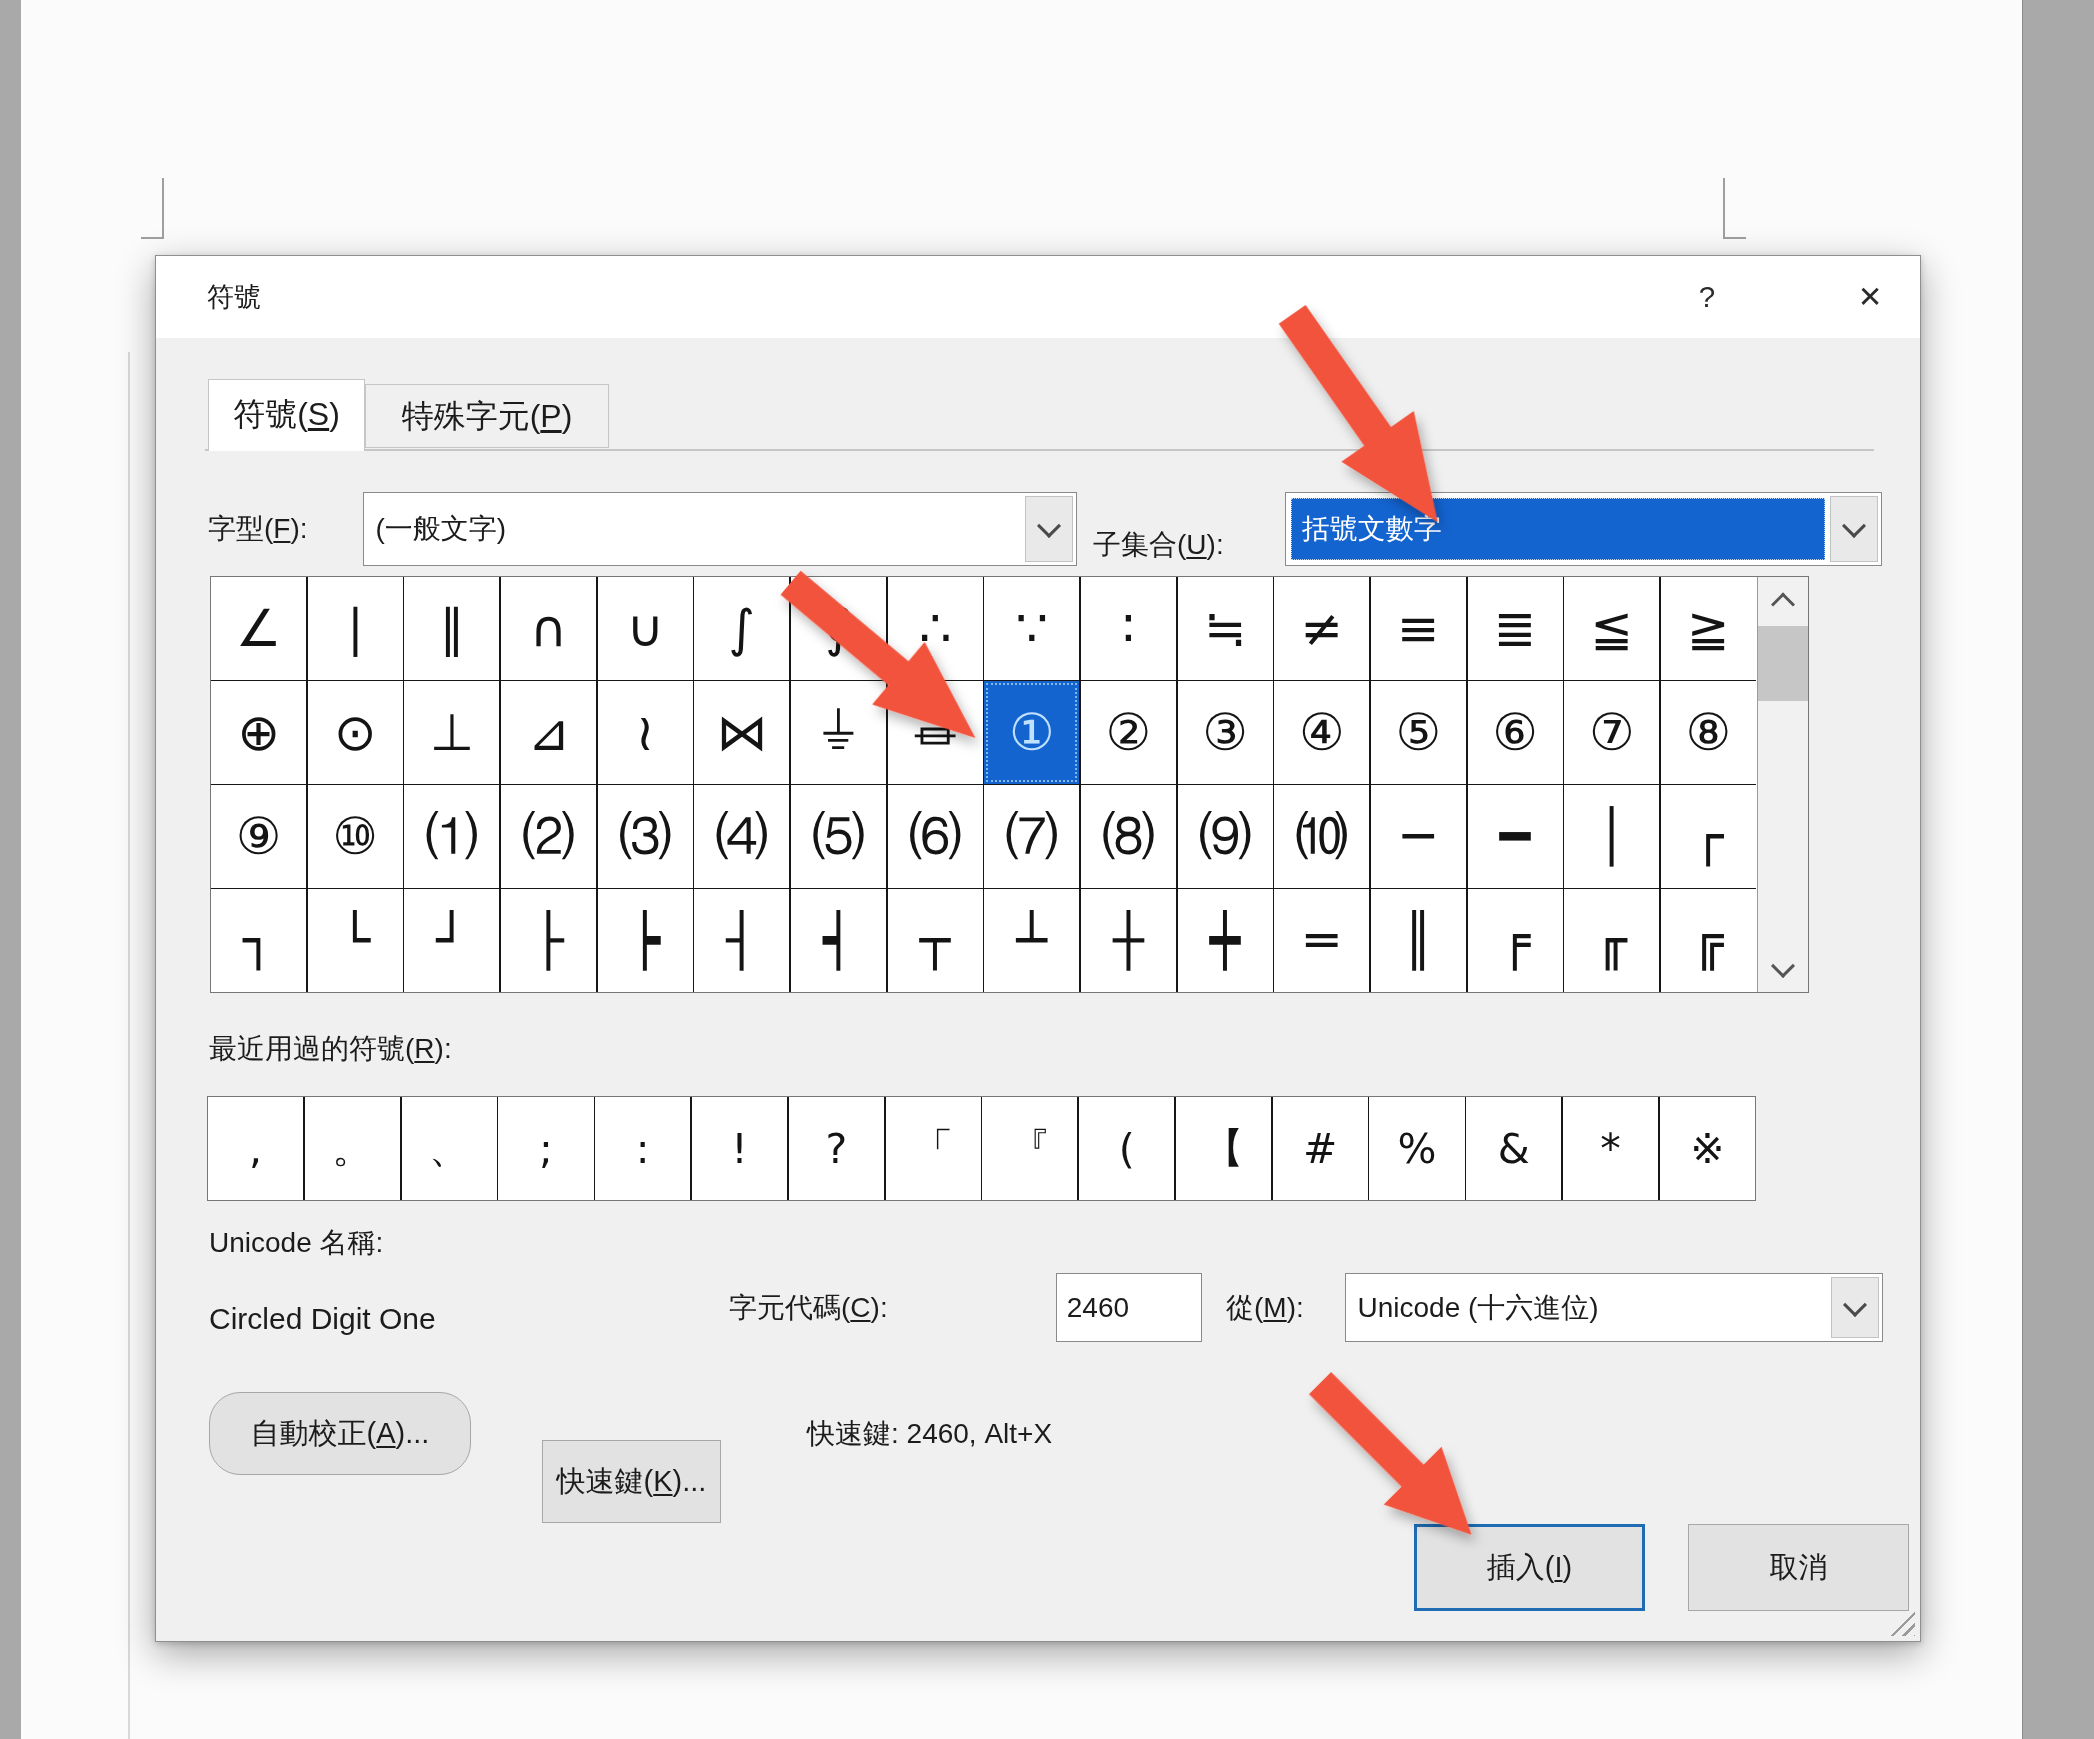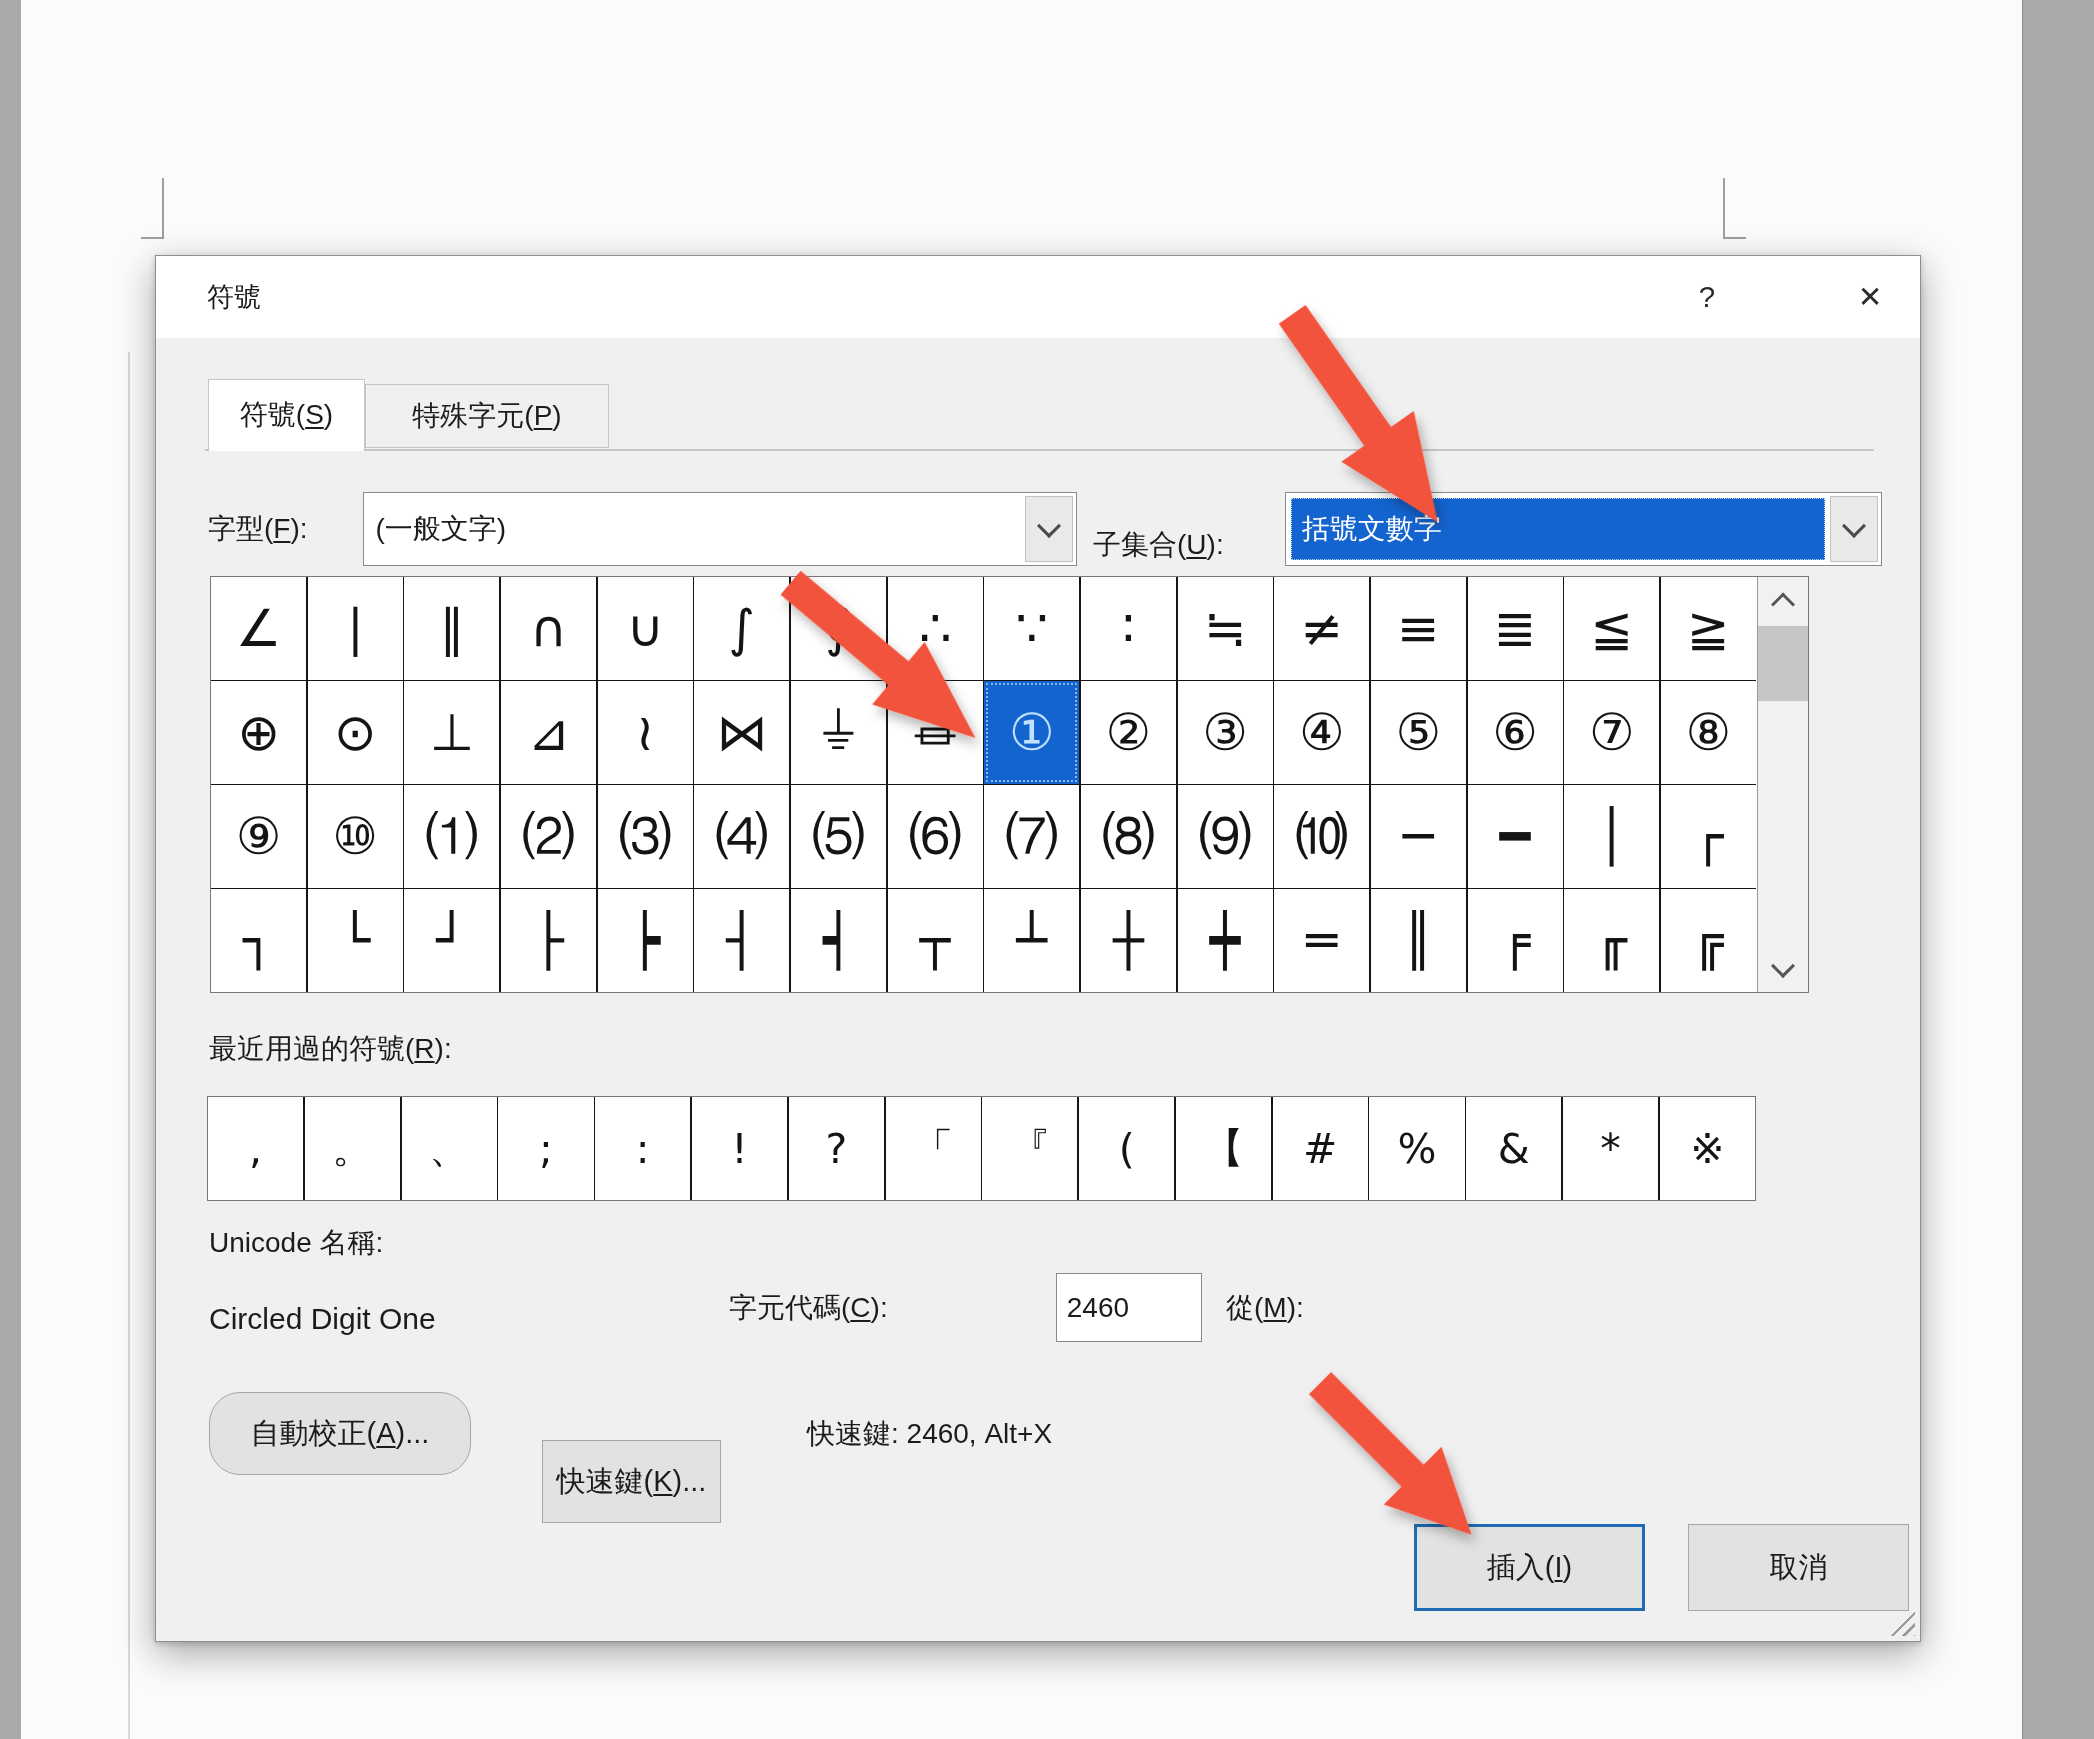--- a/index.html
+++ b/index.html
@@ -18,21 +18,21 @@
           box-shadow:0 11.5px 36px rgba(0,0,0,.33),0 1.6px 6.5px rgba(0,0,0,.18);}
   .titlebar{position:absolute;left:0;top:0;right:0;height:82px;background:#ffffff;}
   .title{position:absolute;left:51px;top:0;line-height:82px;font-size:27px;}
   .tb-btn{position:absolute;top:0;height:82px;line-height:82px;text-align:center;
           font-size:29.5px;color:#2b2b2b;cursor:default;}
   .help{left:1514px;width:74px;}
   .close{left:1669px;width:90px;}
 
   
   .tab{position:absolute;top:123px;height:69px;line-height:69px;text-align:center;
-       font-size:28px;border:1.6px solid #c6c6c6;box-sizing:border-box;}
+       font-size:32px;border:1.6px solid #c6c6c6;box-sizing:border-box;}
   .tab.active{left:52px;width:157px;background:#ffffff;border-bottom:none;z-index:3;height:72px;}
   .tab.inactive{left:209px;width:244px;background:#f0f0f0;top:128px;height:64px;line-height:62px;z-index:1;}
   .tabline{position:absolute;left:49px;right:46px;top:193px;height:1.6px;background:#c6c6c6;z-index:2;}
 
   .lbl{position:absolute;font-size:28px;white-space:nowrap;}
   .combo{position:absolute;background:#ffffff;border:1.6px solid #8a8a8a;box-sizing:border-box;}
   .combo .val{position:absolute;left:11.5px;top:0;bottom:0;display:flex;align-items:center;font-size:28px;white-space:nowrap;}
   .cseg{position:absolute;right:3.3px;top:3.3px;bottom:3.3px;width:46px;background:#e9e9e9;border:0.8px solid #c2c2c2;}
   .chev{position:absolute;left:50%;top:50%;width:14px;height:14px;
         border-right:3.3px solid #4a4a4a;border-bottom:3.3px solid #4a4a4a;
@@ -220,20 +220,26 @@
         <div class="cell">※</div>
       </div>
 
     <div class="lbl" style="left:53px;top:968px;">Unicode 名稱:</div>
     <div class="lbl" style="left:53px;top:1046px;font-size:30px;">Circled Digit One</div>
 
     <div class="lbl mn" style="left:573px;top:1017px;width:318px;line-height:69px;text-align:left;">字元代碼(<u>C</u>):</div>
     <div class="textbox" style="left:900px;top:1017px;width:146px;height:69px;text-align:right;">2460</div>
 
     <div class="lbl mn" style="left:1070px;top:1017px;line-height:69px;">從(<u>M</u>):</div>
+    <div class="combo" style="left:1189px;top:1017px;width:538px;height:69px;">
+      <div class="val">Unicode (十六進位)</div>
+      <div class="cseg">
+          <div class="chev"></div>
+        </div>
+    </div>
 
     <div class="btn mn" style="left:53px;top:1136px;width:262px;height:83px;border-radius:31px;">自動校正(<u>A</u>)...</div>
     <div class="btn mn" style="left:386px;top:1136px;width:179px;height:83px;margin-top:48px;">快速鍵(<u>K</u>)...</div>
     <div class="lbl" style="left:651px;top:1136px;line-height:83px;">快速鍵: 2460, Alt+X</div>
 
     <div class="btn default mn" style="left:1250px;top:1268px;width:231px;height:87px;margin-left:8px;">插入(<u>I</u>)</div>
     <div class="btn" style="left:1532px;top:1268px;width:221px;height:87px;">取消</div>
 
     <div class="grip"></div>
   </div>

